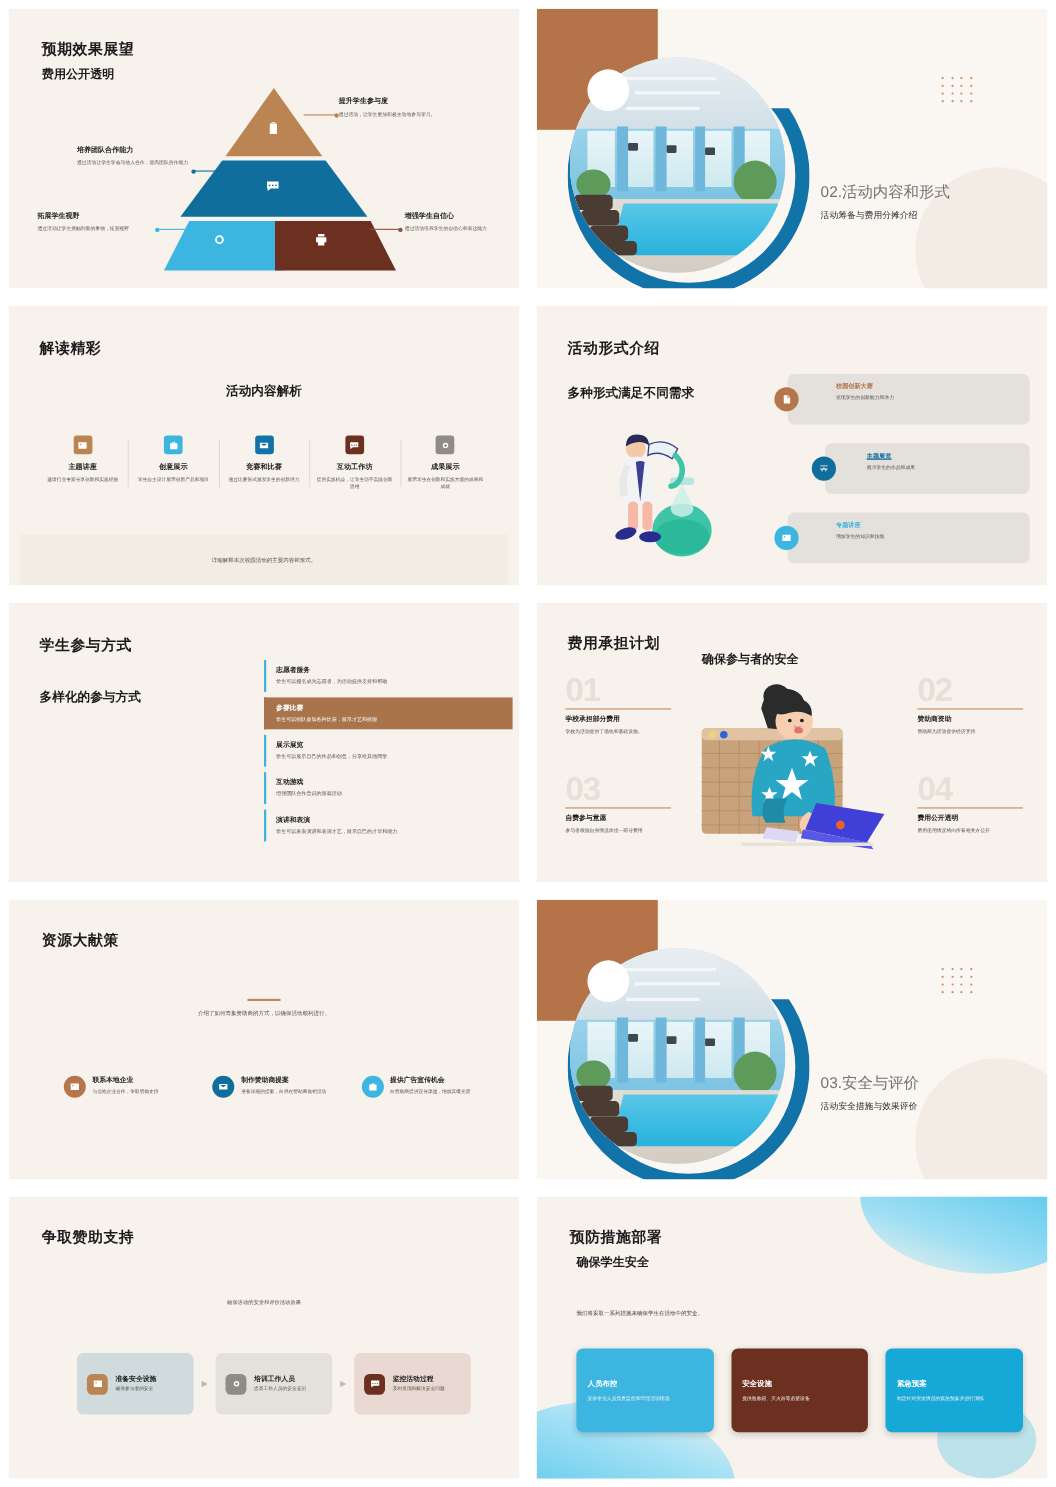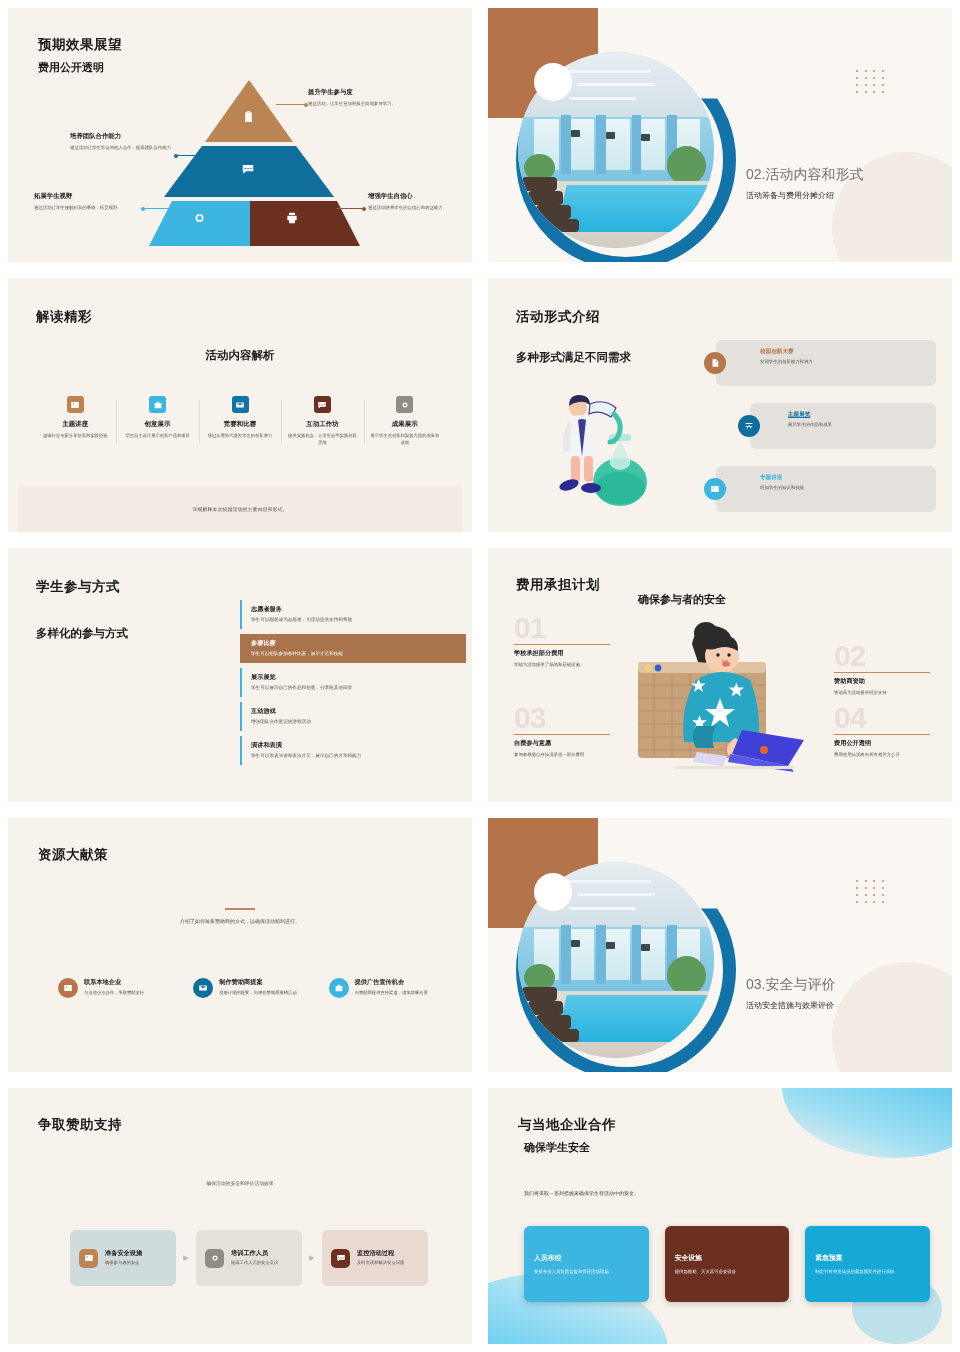--- a/index.html
+++ b/index.html
@@ -440,21 +440,21 @@
     <div class="inner">
       <div class="h-title s6-title">费用承担计划</div>
       <div class="s6-ct">确保参与者的安全</div>
 
       <div class="q" style="left:26px; top:66px;">
         <div class="num">01</div>
         <div class="rule"></div>
         <div class="t">学校承担部分费用</div>
         <div class="d">学校为活动提供了场地和基础设施。</div>
       </div>
-      <div class="q" style="right:22px; top:66px;margin-top:28px;">
+      <div class="q" style="right:22px; top:66px;">
         <div class="num">02</div>
         <div class="rule"></div>
         <div class="t">赞助商资助</div>
         <div class="d">赞助商为活动提供经济支持</div>
       </div>
       <div class="q" style="left:26px; top:156px;">
         <div class="num">03</div>
         <div class="rule"></div>
         <div class="t">自费参与意愿</div>
         <div class="d">参与者根据自身情况承担一部分费用</div>
@@ -648,21 +648,21 @@
         </div>
       </div>
     </div>
   </div>
 
   <div class="slide">
     <div class="inner">
       <div class="blob-tr"></div>
       <div class="blob-bl"></div>
       <div class="blob-br"></div>
-      <div class="h-title s10-title">与当地企业合作</div>
+      <div class="h-title s10-title">预防措施部署</div>
       <div class="s10-sub">确保学生安全</div>
       <div class="s10-desc">我们将采取一系列措施来确保学生在活动中的安全。</div>
       <div class="s10-row">
         <div class="s10-card" style="background:#3cb6e0;">
           <div class="t">人员布控</div>
           <div class="d">安排专业人员负责监督和管理活动现场</div>
         </div>
         <div class="s10-card" style="background:#6b3020;">
           <div class="t">安全设施</div>
           <div class="d">提供急救箱、灭火器等必要设备</div>

